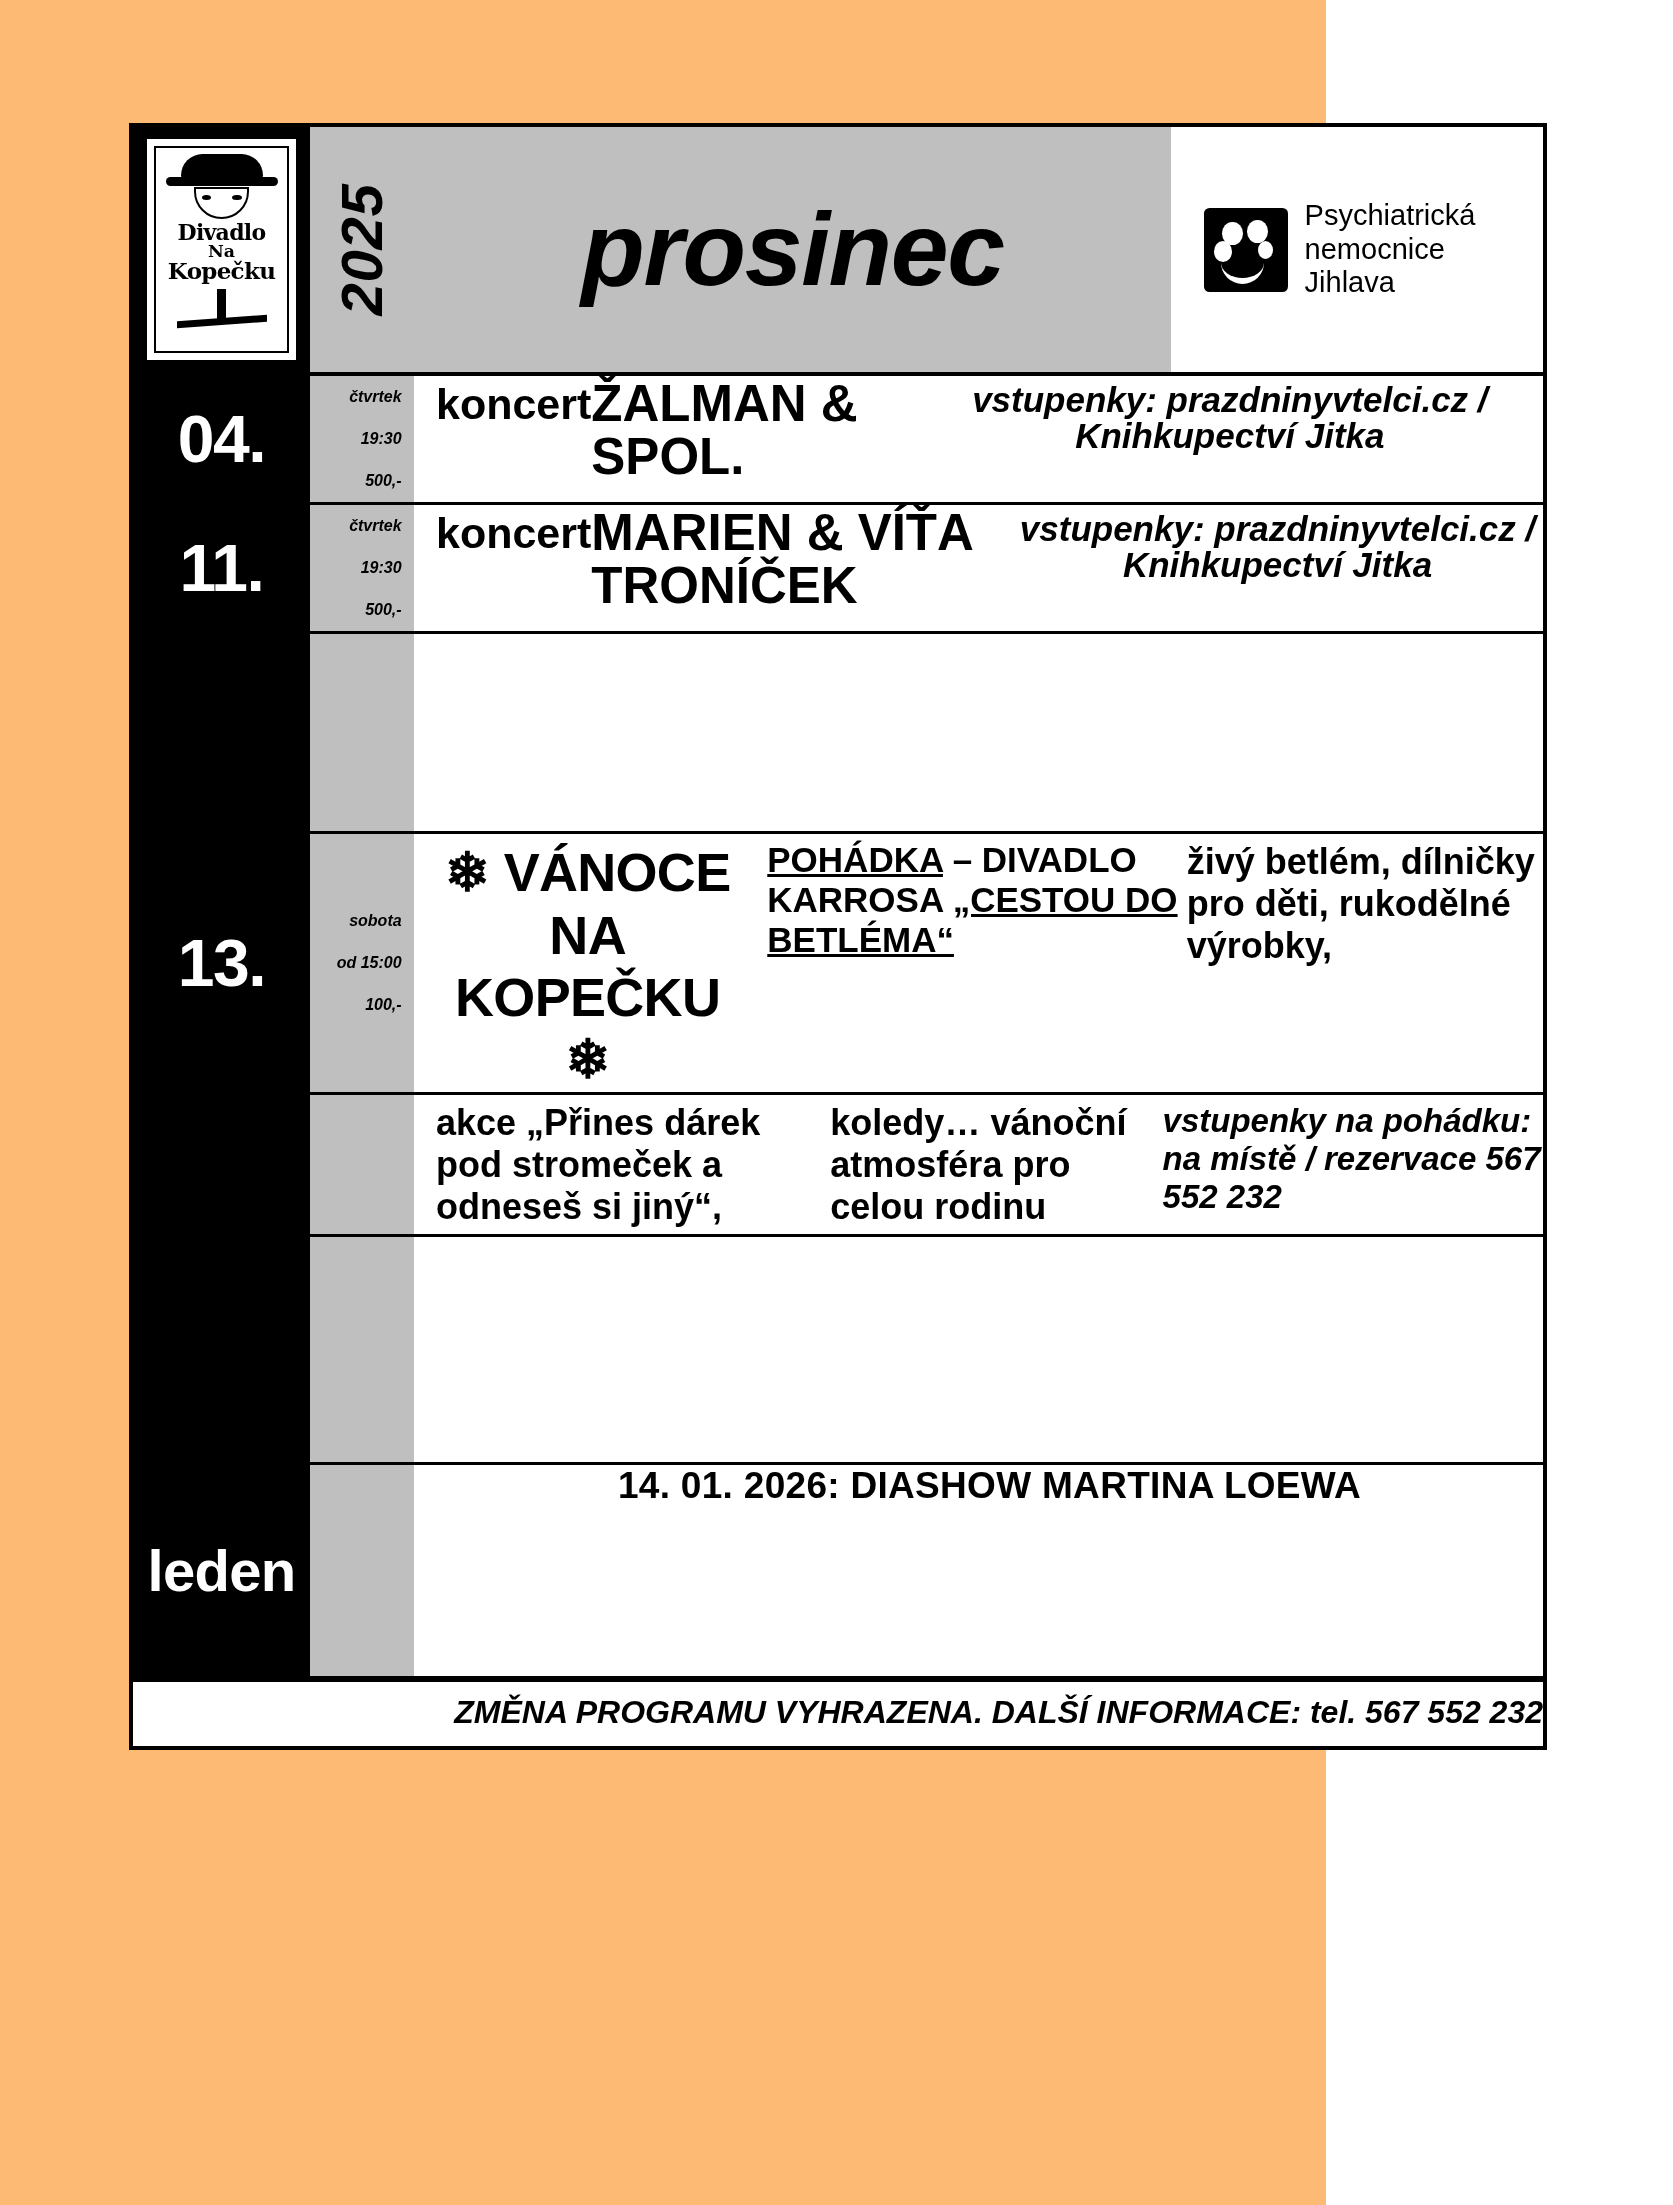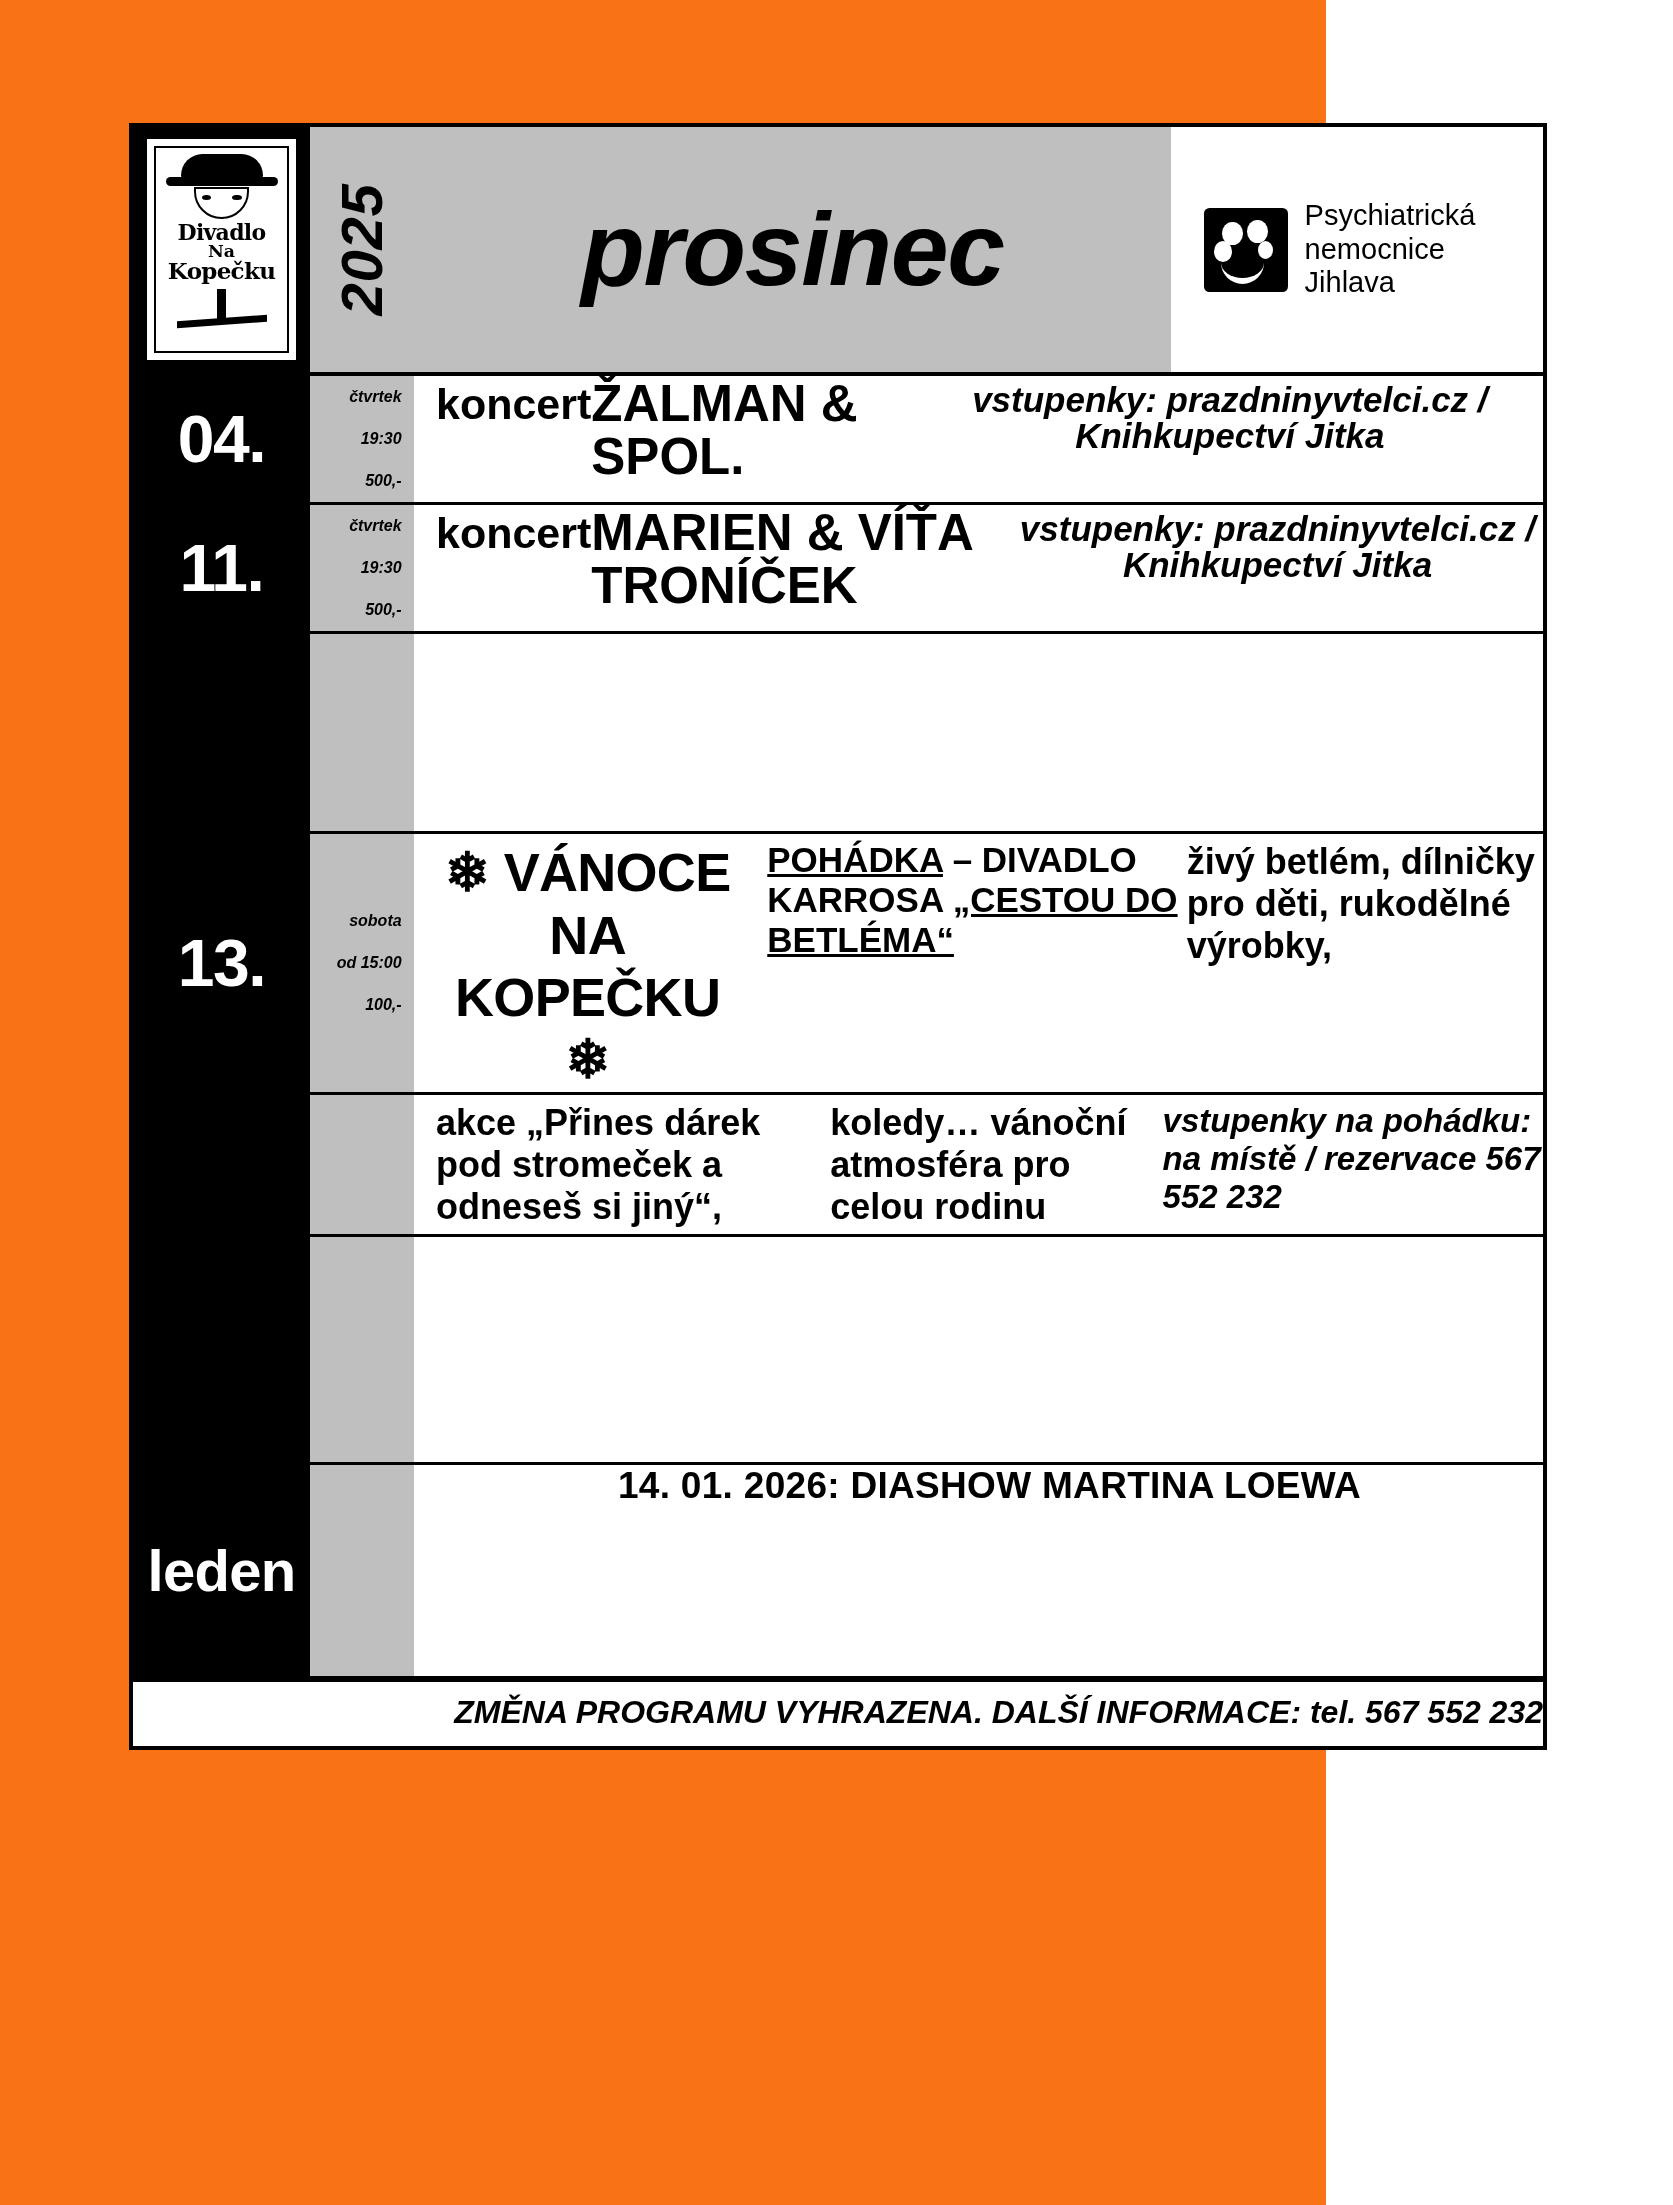--- a/index.html
+++ b/index.html
@@ -8,21 +8,21 @@
     background: #ffffff;
   }
   body {
     font-family: "Liberation Sans", sans-serif;
     color: #000;
   }
   .page {
     width: 1326px;
     height: 2205px;
     position: relative;
-    background: #f97316;
+    background: #fdba74;
     box-sizing: border-box;
   }
   .poster {
     position: absolute;
     left: 129px;
     top: 123px;
     width: 1418px;
     box-sizing: border-box;
     border: 4.1px solid #000;
     background: #fff;

